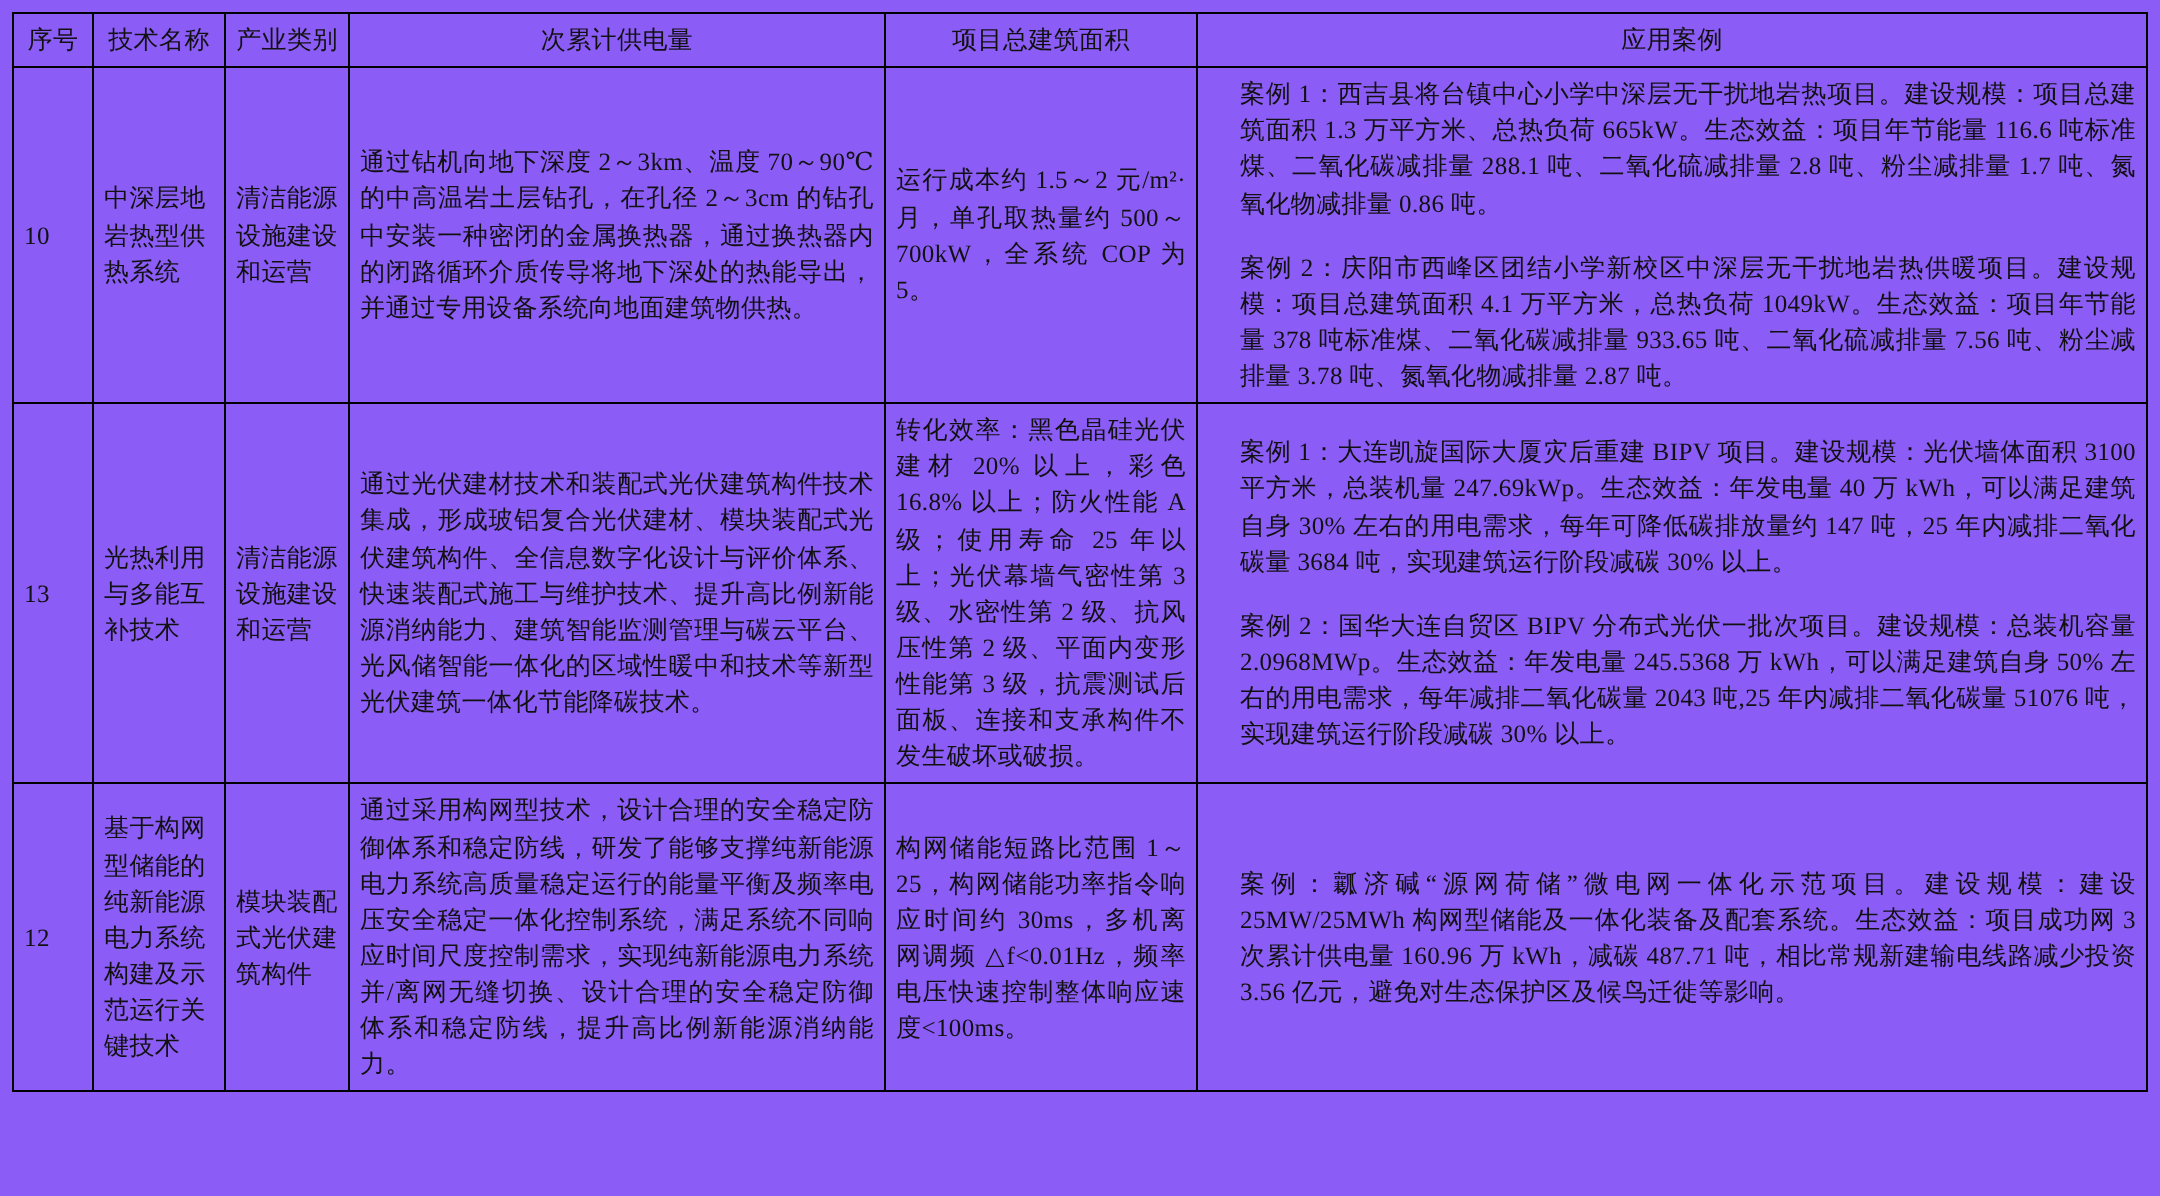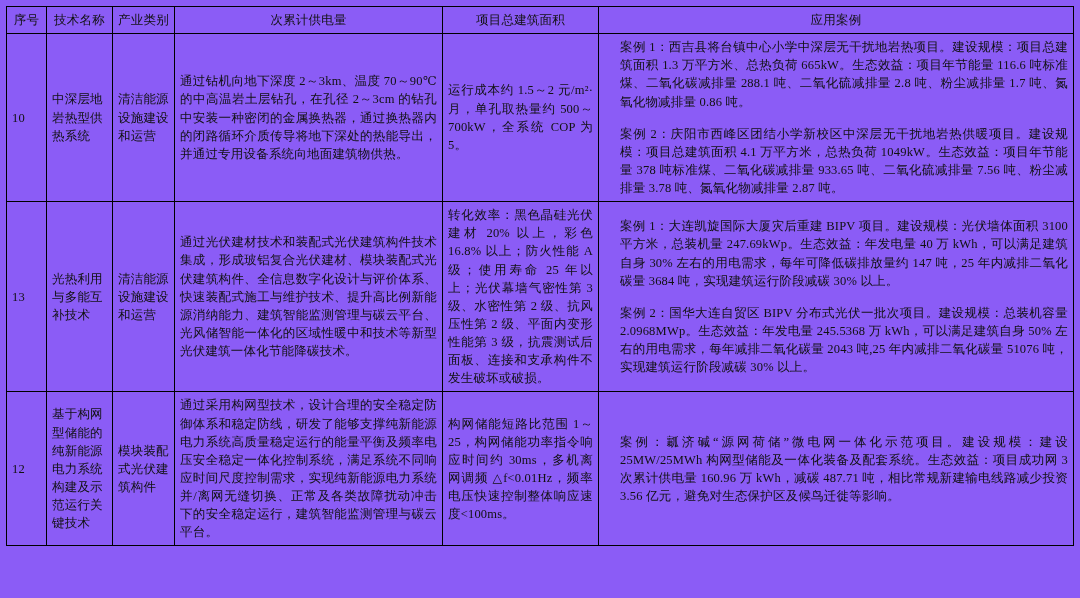--- a/index.html
+++ b/index.html
@@ -94,21 +94,21 @@
         <td class="vtop">
           <p class="case-p">案例 1：大连凯旋国际大厦灾后重建 BIPV 项目。建设规模：光伏墙体面积 3100 平方米，总装机量 247.69kWp。生态效益：年发电量 40 万 kWh，可以满足建筑自身 30% 左右的用电需求，每年可降低碳排放量约 147 吨，25 年内减排二氧化碳量 3684 吨，实现建筑运行阶段减碳 30% 以上。</p>
           <p class="case-p">案例 2：国华大连自贸区 BIPV 分布式光伏一批次项目。建设规模：总装机容量 2.0968MWp。生态效益：年发电量 245.5368 万 kWh，可以满足建筑自身 50% 左右的用电需求，每年减排二氧化碳量 2043 吨,25 年内减排二氧化碳量 51076 吨，实现建筑运行阶段减碳 30% 以上。</p>
         </td>
       </tr>
 
       <tr>
         <td class="center vcenter">12</td>
         <td class="center vcenter">基于构网型储能的纯新能源电力系统构建及示范运行关键技术</td>
         <td class="center vcenter">模块装配式光伏建筑构件</td>
-        <td class="just vcenter">通过采用构网型技术，设计合理的安全稳定防御体系和稳定防线，研发了能够支撑纯新能源电力系统高质量稳定运行的能量平衡及频率电压安全稳定一体化控制系统，满足系统不同响应时间尺度控制需求，实现纯新能源电力系统并/离网无缝切换、正常及各类故障扰动冲击下的安全稳定运行，建筑智能监测管理与碳云平台。</td>
+        <td class="just vcenter">通过采用构网型技术，设计合理的安全稳定防御体系和稳定防线，研发了能够支撑纯新能源电力系统高质量稳定运行的能量平衡及频率电压安全稳定一体化控制系统，满足系统不同响应时间尺度控制需求，实现纯新能源电力系统并/离网无缝切换、设计合理的安全稳定防御体系和稳定防线，提升高比例新能源消纳能力。</td>
         <td class="just vcenter">构网储能短路比范围 1～25，构网储能功率指令响应时间约 30ms，多机离网调频 △f&lt;0.01Hz，频率电压快速控制整体响应速度&lt;100ms。</td>
         <td class="vtop">
           <p class="case-p">案例：瓤济碱“源网荷储”微电网一体化示范项目。建设规模：建设 25MW/25MWh 构网型储能及一体化装备及配套系统。生态效益：项目成功网 3 次累计供电量 160.96 万 kWh，减碳 487.71 吨，相比常规新建输电线路减少投资 3.56 亿元，避免对生态保护区及候鸟迁徙等影响。</p>
         </td>
       </tr>
 
     </tbody>
   </table>
 </div>
 

